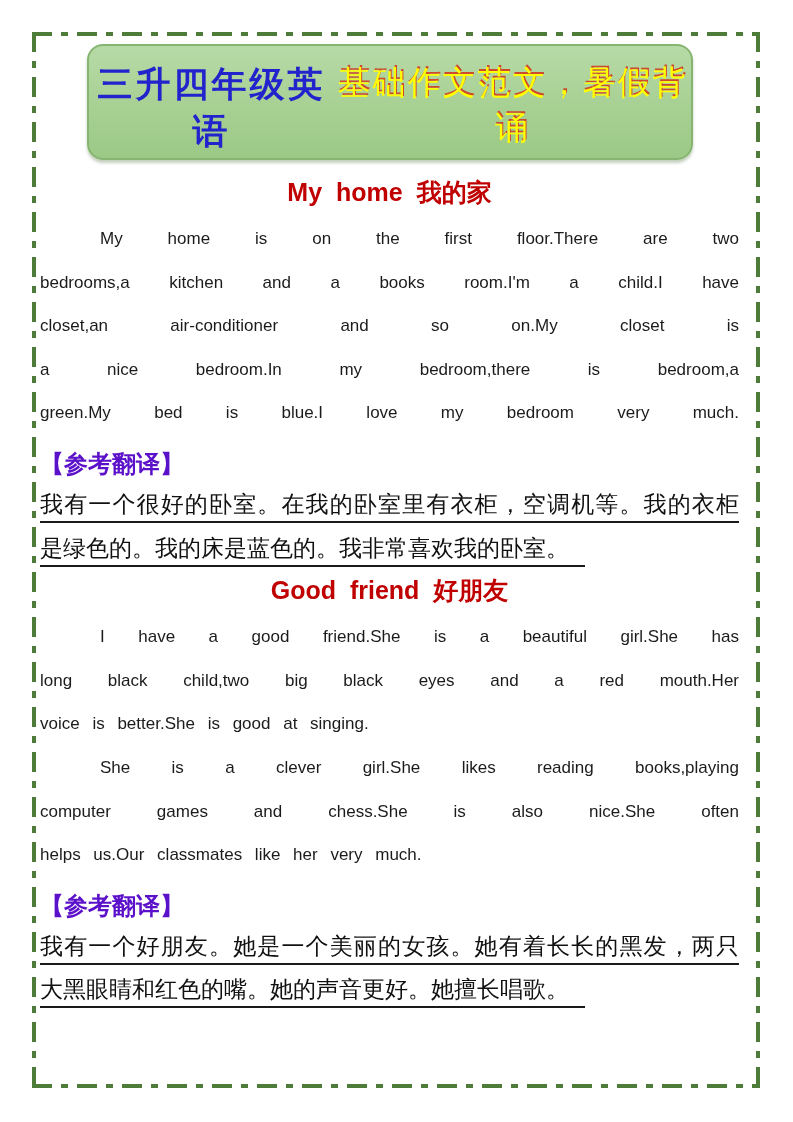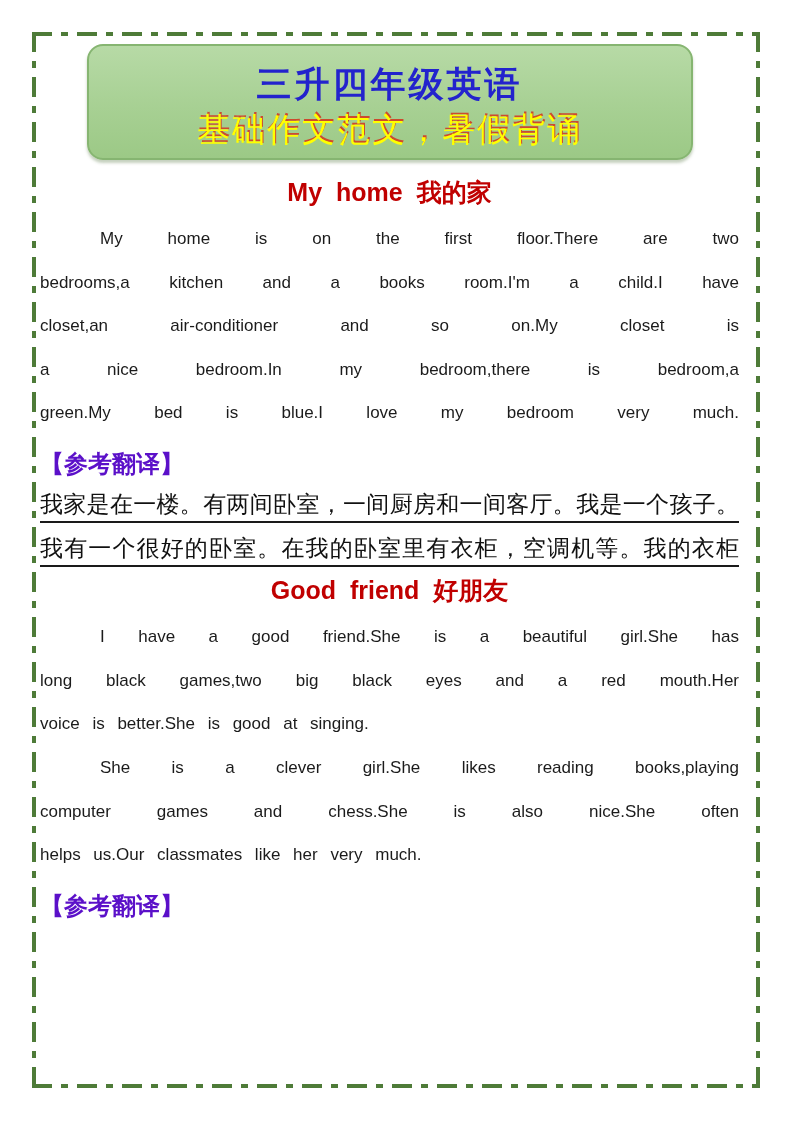--- a/index.html
+++ b/index.html
@@ -29,21 +29,21 @@
   }
   .header-box {
     width: 606px;
     height: 116px;
     margin: 4px auto 16px;
     border: 2px solid #86b571;
     border-radius: 16px;
     background: linear-gradient(180deg, #b7daa6 0%, #a7d093 55%, #9cc986 100%);
     box-shadow: 0 3px 3px rgba(90,120,70,0.35);
     display: flex;
-    flex-direction: column;
+    flex-direction: row;
     justify-content: space-between;
     padding: 15px 0 7px;
     text-align: center;
   }
   .header-title {
     font-size: 35px;
     font-weight: bold;
     color: #2323cd;
     letter-spacing: 3px;
   }
@@ -115,34 +115,38 @@
       <h2 class="sec-title">My home 我的家</h2>
       <div class="en-para justify-all">
           <div class="line first">My home is on the first floor.There are two</div>
           <div class="line">bedrooms,a kitchen and a books room.I'm a child.I have</div>
           <div class="line">closet,an air-conditioner and so on.My closet is</div>
           <div class="line">a nice bedroom.In my bedroom,there is bedroom,a</div>
           <div class="line last">green.My bed is blue.I love my bedroom very much.</div>
         </div>
       <div class="trans-label">【参考翻译】</div>
       <div class="cn-trans">
-          <div class="line first">我家是在一楼。有两间卧室，一间厨房和一间客厅。我是一个孩子。</div>
           <div class="line">我有一个很好的卧室。在我的卧室里有衣柜，空调机等。我的衣柜</div>
+          <div class="line last">是绿色的。我的床是蓝色的。我非常喜欢我的卧室。</div>
         </div>
     </section>
 
     <section>
       <h2 class="sec-title gap-top">Good friend 好朋友</h2>
       <div class="en-para">
           <div class="line first">I have a good friend.She is a beautiful girl.She has</div>
-          <div class="line">long black games,two big black eyes and a red mouth.Her</div>
+          <div class="line">long black child,two big black eyes and a red mouth.Her</div>
           <div class="line last">voice is better.She is good at singing.</div>
         </div>
       <div class="en-para">
           <div class="line first">She is a clever girl.She likes reading books,playing</div>
           <div class="line">computer games and chess.She is also nice.She often</div>
           <div class="line last">helps us.Our classmates like her very much.</div>
         </div>
       <div class="trans-label">【参考翻译】</div>
+      <div class="cn-trans">
+          <div class="line first">我有一个好朋友。她是一个美丽的女孩。她有着长长的黑发，两只</div>
+          <div class="line last">大黑眼睛和红色的嘴。她的声音更好。她擅长唱歌。</div>
+        </div>
     </section>
 
   </div>
 </div>
 
 </body></html>

